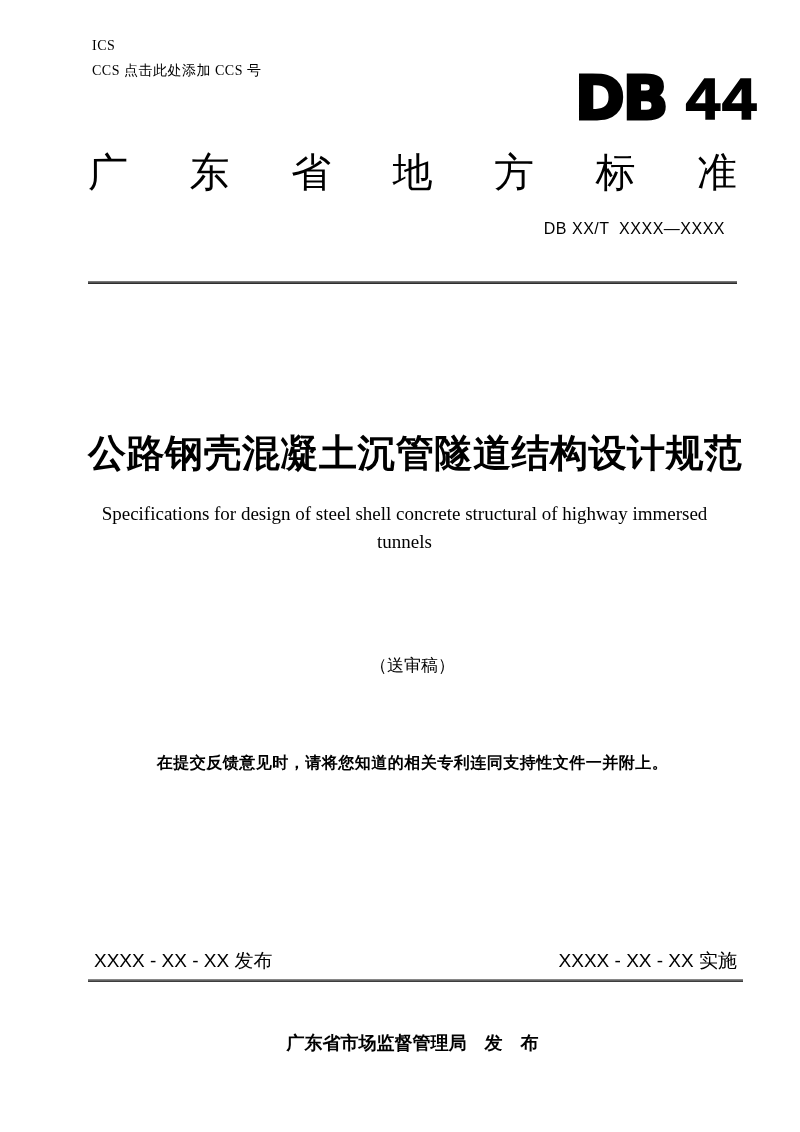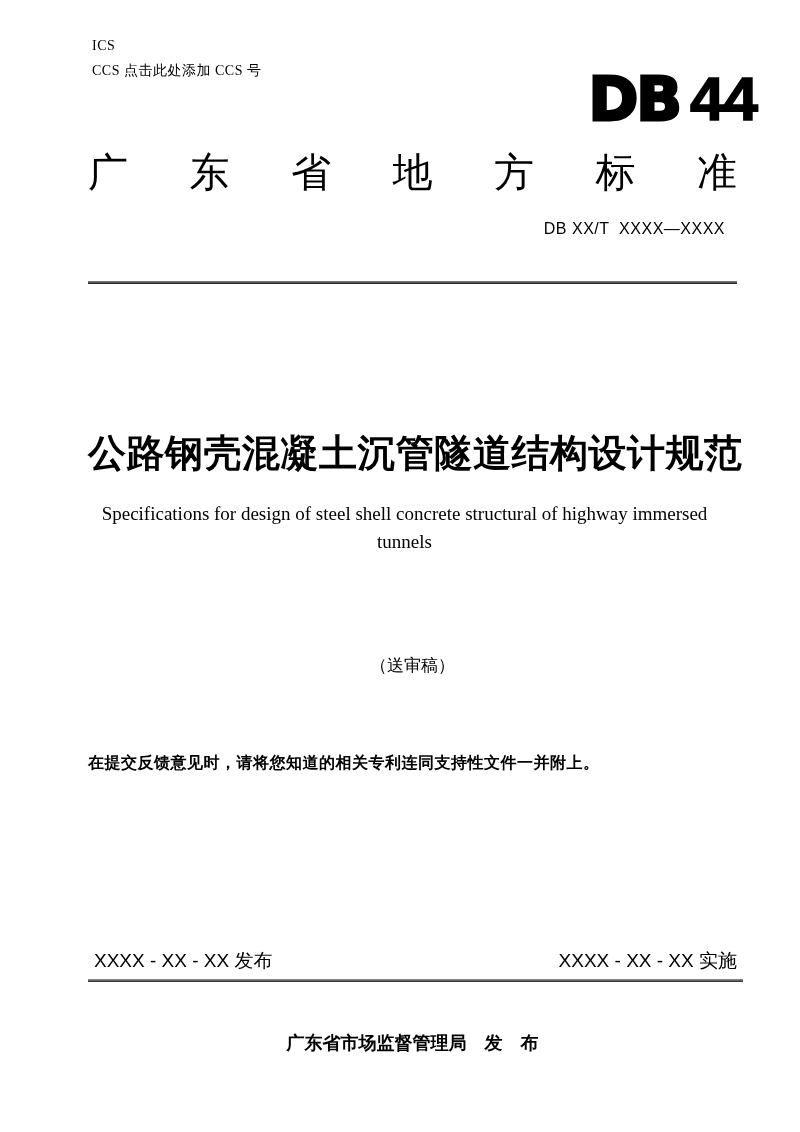--- a/index.html
+++ b/index.html
@@ -33,30 +33,31 @@
   }
   
   .logo {
     position: absolute;
     right: -20px;
     top: 68px;
     display: flex;
     align-items: baseline;
     line-height: 1;
     white-space: nowrap;
+    gap: 8px;
   }
   .logo-db {
     font-family: "DejaVu Sans", sans-serif;
     font-weight: bold;
     font-size: 60px;
     letter-spacing: -2px;
     -webkit-text-stroke: 3px #000;
   }
   .logo-num {
-    font-family: Liberation Sans, sans-serif;
+    font-family: Liberation Mono, monospace;
     font-weight: bold;
     font-size: 62px;
     margin-left: 10px;
     letter-spacing: -1px;
     -webkit-text-stroke: 1.5px #000;
   }
   
   .standard-category {
     position: absolute;
     left: 0;
@@ -113,21 +114,21 @@
     width: 100%;
     text-align: center;
     font-family: Liberation Serif, serif;
     font-size: 17px;
   }
   .patent-notice {
     position: absolute;
     left: 0;
     top: 753px;
     width: 100%;
-    text-align: left;
+    text-align: center;
     font-size: 16px;
     font-weight: bold;
     letter-spacing: 0.5px;
     white-space: nowrap;
   }
   .dates-row {
     position: absolute;
     left: 0;
     top: 948px;
     width: 100%;

